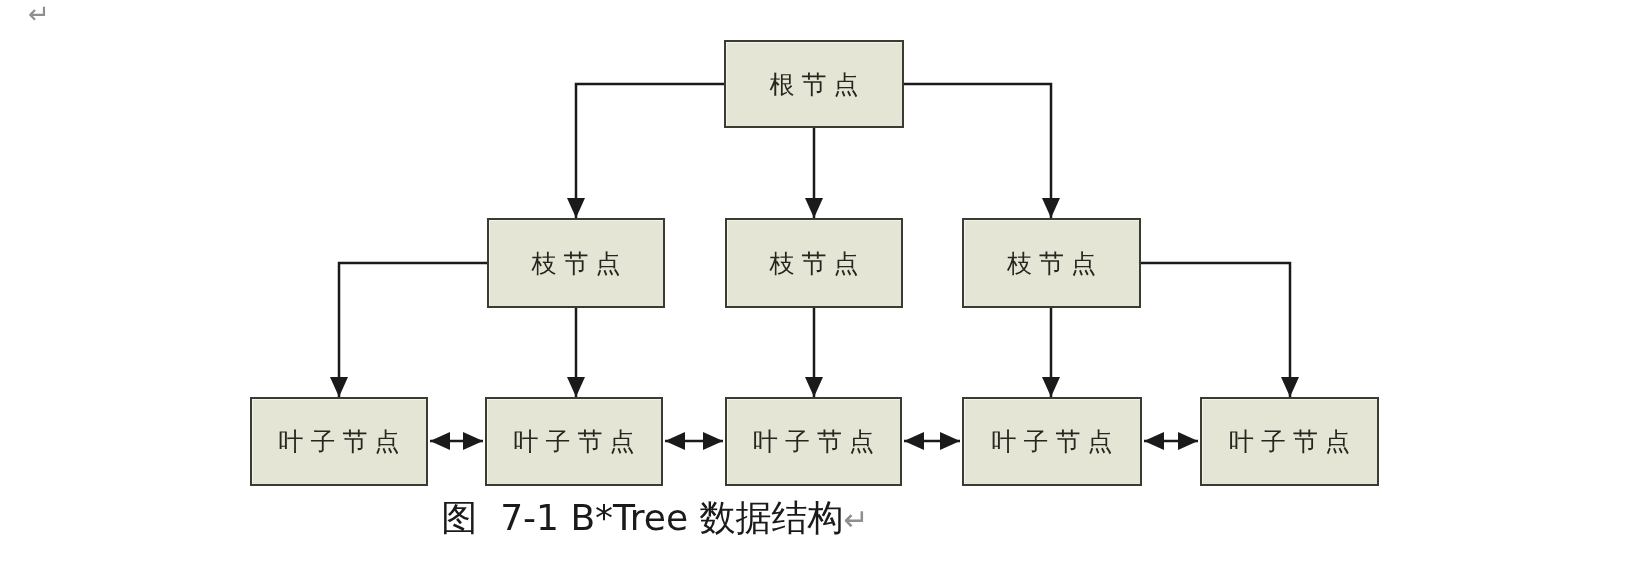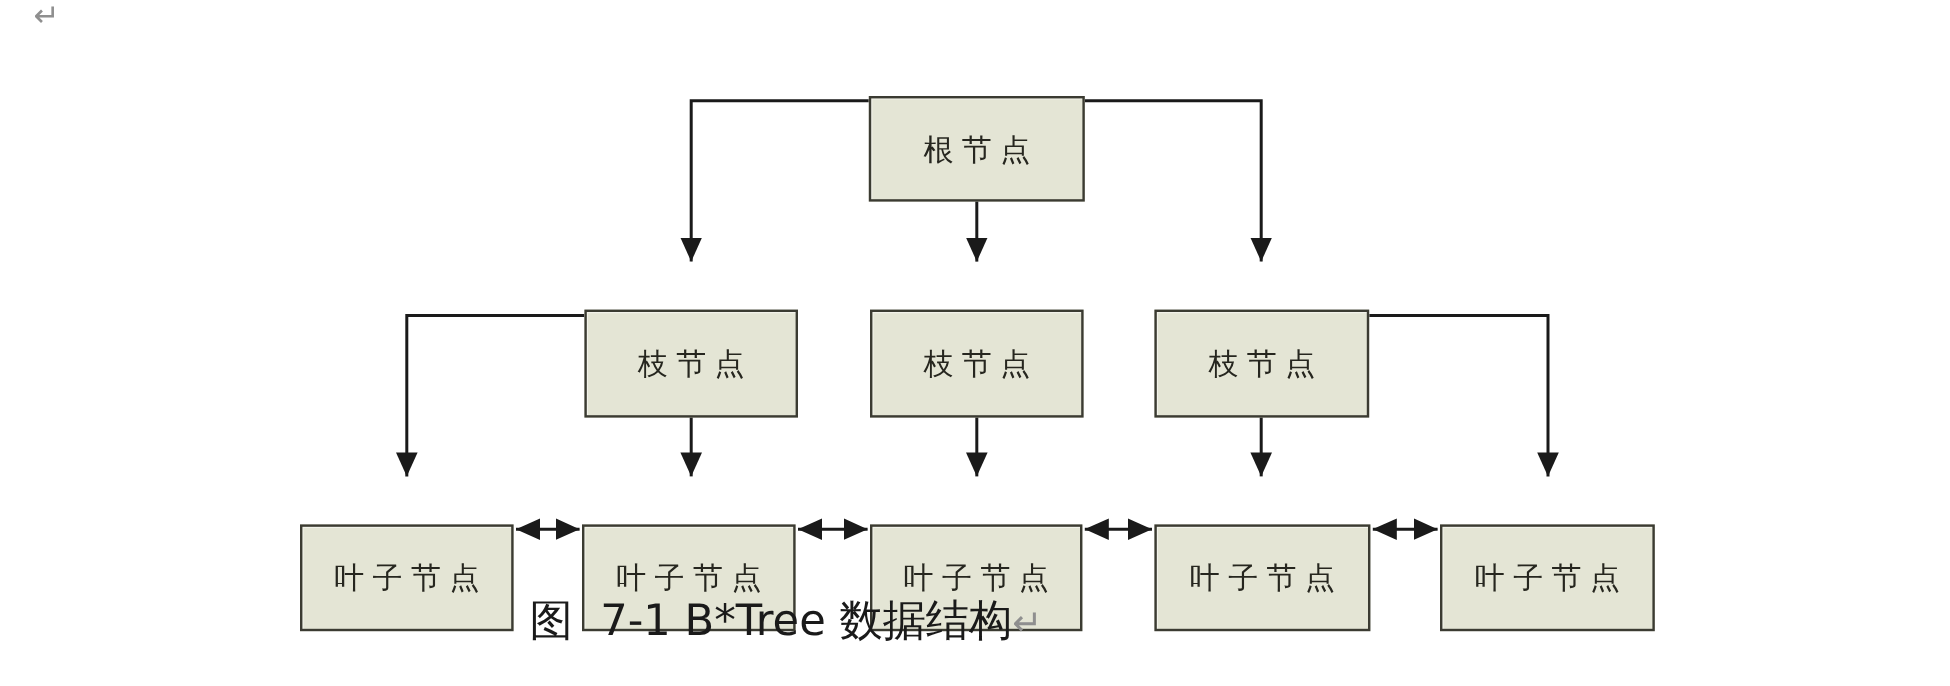--- a/index.html
+++ b/index.html
@@ -29,21 +29,20 @@
     background: var(--node-fill, #e4e5d5);
     border: 2.5px solid var(--node-border, #3b3b32);
     display: flex;
     align-items: center;
     justify-content: center;
     font-size: 25px;
     letter-spacing: 7px;
     text-indent: 7px;
     color: var(--label-color, #26261f);
     box-shadow: inset 1px 1px 0 rgba(255,255,255,0.5);
-    margin-top: 40px;
   }
   .node-root   { left: 724px;  top: 40px;  width: 180px; height: 88px; }
   .node-b1     { left: 487px;  top: 218px; width: 178px; height: 90px; }
   .node-b2     { left: 725px;  top: 218px; width: 178px; height: 90px; }
   .node-b3     { left: 962px;  top: 218px; width: 179px; height: 90px; }
   .node-l1     { left: 250px;  top: 397px; width: 178px; height: 89px; }
   .node-l2     { left: 485px;  top: 397px; width: 178px; height: 89px; }
   .node-l3     { left: 725px;  top: 397px; width: 177px; height: 89px; }
   .node-l4     { left: 962px;  top: 397px; width: 180px; height: 89px; }
   .node-l5     { left: 1200px; top: 397px; width: 179px; height: 89px; }

